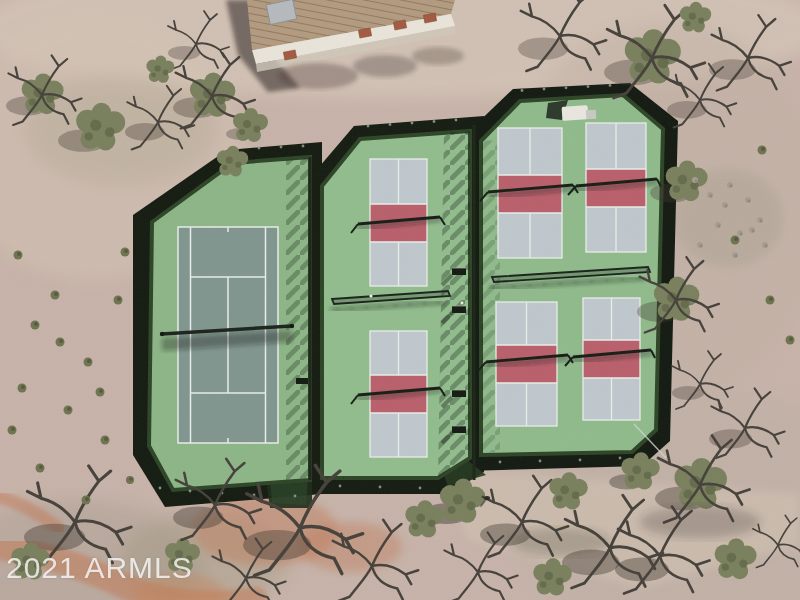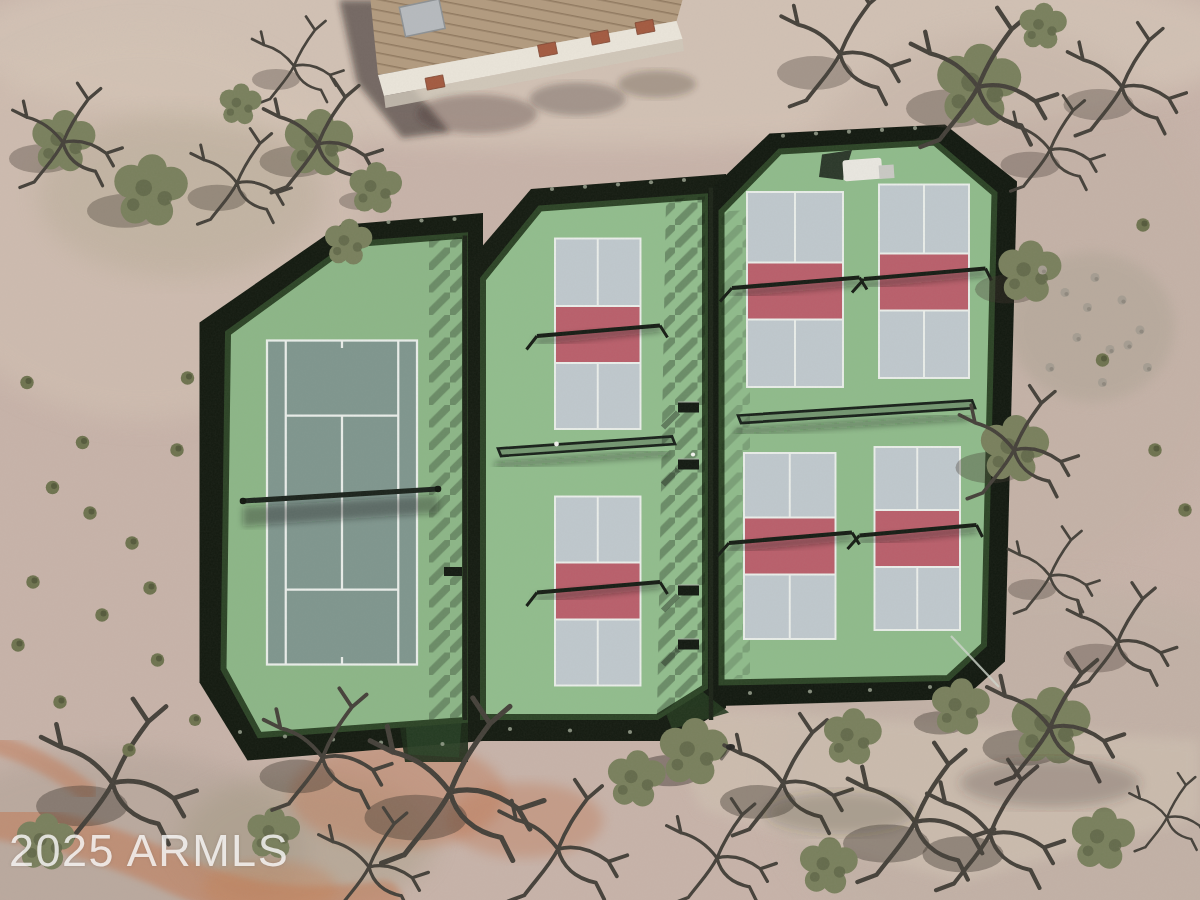--- a/index.html
+++ b/index.html
@@ -487,15 +487,15 @@
     </g>
 
     <ellipse cx="700" cy="522" rx="60" ry="16" fill="rgba(55,48,42,0.25)" filter="url(#b4)"></ellipse>
     <ellipse cx="560" cy="542" rx="50" ry="14" fill="rgba(55,48,42,0.22)" filter="url(#b4)"></ellipse>
   </g>
 
   <rect width="800" height="600" filter="url(#grain)" opacity="0.14"></rect>
 </svg>
 
 <div class="watermark">
-  <span>2025 ARMLS</span>
+  <span>2021 ARMLS</span>
 </div>
 </div>
 
 </body></html>

